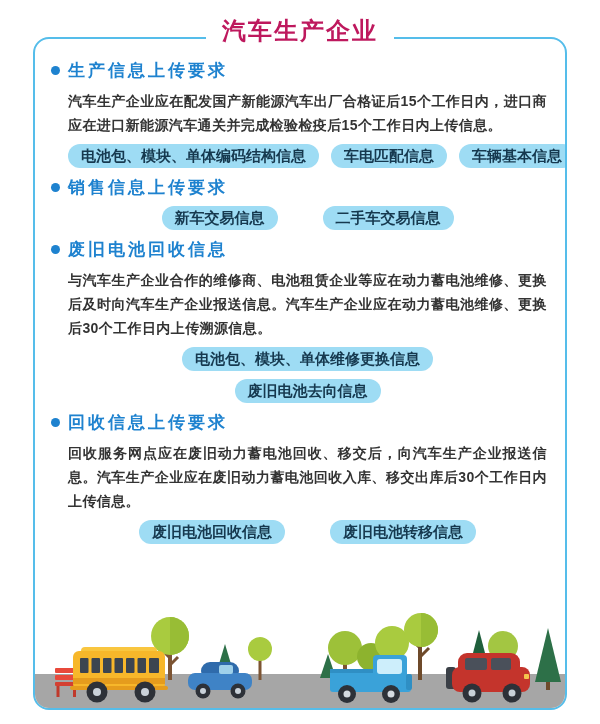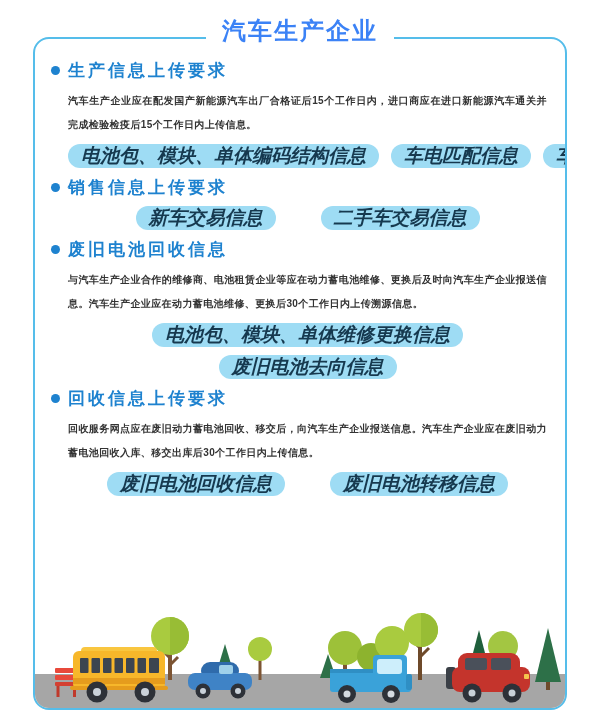--- a/index.html
+++ b/index.html
@@ -4,21 +4,21 @@
 <style>
   * { margin:0; padding:0; box-sizing:border-box; }
   html,body { width:600px; height:724px; background:#ffffff; overflow:hidden;
     font-family:"Liberation Sans", sans-serif; }
   .page { position:relative; width:600px; height:724px; background:#fff; }
 
   .page-title {
     position:absolute; top:15px; left:50%; transform:translateX(-50%);
     background:#fff; padding:0 16px; z-index:3;
     font-size:24px; font-weight:bold; letter-spacing:2px;
-    color:#3b82f6; white-space:nowrap; line-height:32px;
+    color:#be185d; white-space:nowrap; line-height:32px;
   }
 
   .content-box {
     position:absolute; left:33px; right:33px; top:37px; bottom:14px;
     border:2px solid #55bdea; border-radius:16px;
     background:#fff; overflow:hidden;
     padding:20px 18px 0 33px;
   }
 
   .sec-heading {
@@ -27,33 +27,32 @@
     text-align:center;
   }
   .bullet {
     width:9px; height:9px; border-radius:50%;
     background:#1e82cf; flex:0 0 auto;
   }
   .sec-heading .h-text {
     color:#1e82cf; font-size:17px; font-weight:bold; letter-spacing:3px;
   }
   .sec-body {
-    font-size:10px; color:#333; font-weight:600;
+    font-size:14px; color:#333; font-weight:600;
     line-height:24px; letter-spacing:0.4px;
     margin:0 0 7px 0; text-align:justify;
   }
   .tag-row { display:flex; gap:12px; margin:0 0 8px 0; }
   .tag-row.center { justify-content:center;gap:45px; }
   .tag-row.left { justify-content:flex-start; }
   .pill {
     background:#9edcf4; color:#16394f;
-    font-size:19px; font-weight:bold;
+    font-size:15px; font-weight:bold;
     padding:3px 13px; border-radius:13px; line-height:18px;
     white-space:nowrap;
-    font-style:italic;
   }
   .section { margin-bottom:8px; }
   .section.gap-top { }
 
   .scene { position:absolute; left:0; right:0; bottom:0; height:96px; z-index:1; }
   .scene svg { display:block; width:100%; height:100%; }
 </style>
 </head>
 <body>
 

